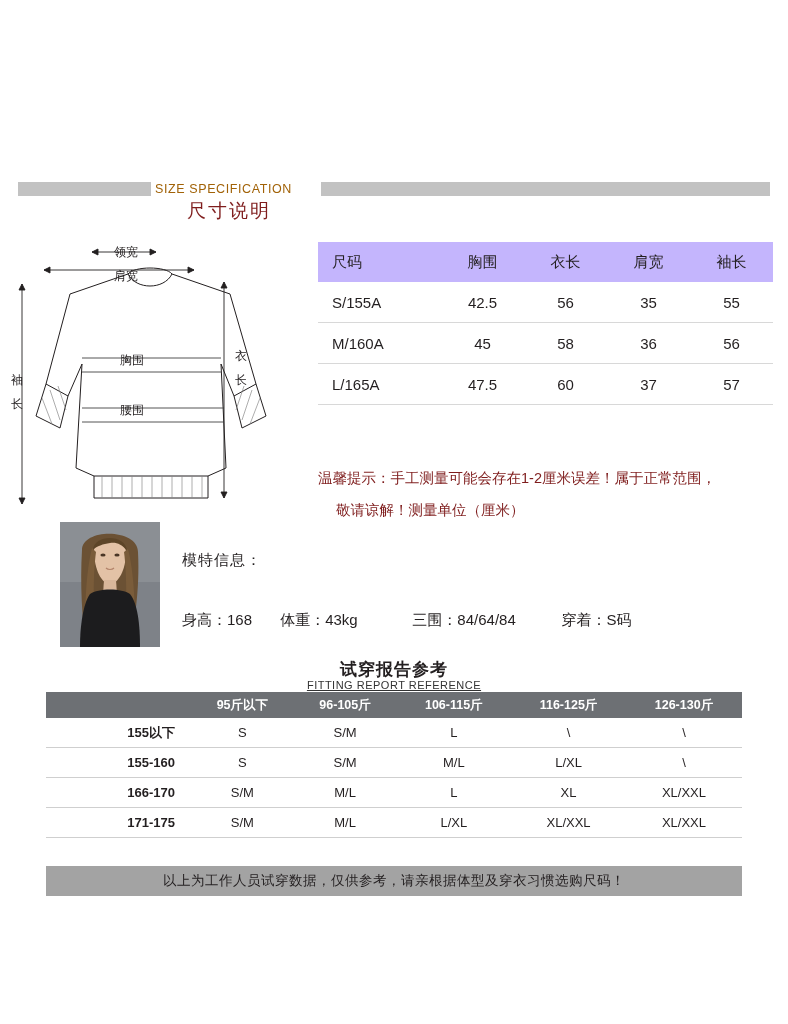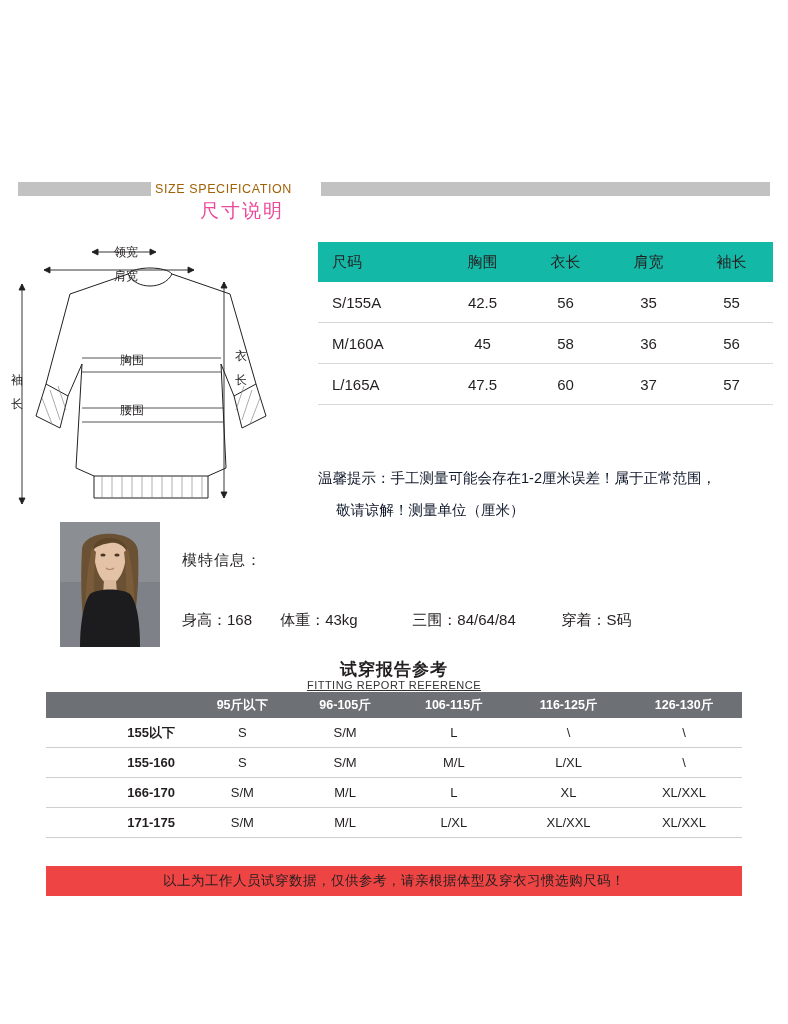--- a/index.html
+++ b/index.html
@@ -45,25 +45,25 @@
     left: 137px;
     top: 0px;
     font-size: 12.5px;
     letter-spacing: 0.6px;
     color: #a16207;
     line-height: 14px;
     white-space: nowrap;
   }
   .header-cn {
     position: absolute;
-    left: 182px;
+    left: 169px;
     top: 16px;
     font-size: 19px;
     letter-spacing: 2px;
-    color: #ec4899;
+    color: #7f1d1d;
     white-space: nowrap;
   }
 
   
   .diagram {
     position: absolute;
     left: 8px;
     top: 236px;
     width: 290px;
     height: 285px;
@@ -80,40 +80,40 @@
     font-size: 15px;
   }
   .size-table th, .size-table td {
     height: 38px;
     font-weight: normal;
     text-align: center;
     border-bottom: 1px solid #d8d8d8;
     color: #231f20;
   }
   .size-table thead th {
-    background: #14b8a6;
+    background: #c4b5fd;
     border-bottom: none;
     font-size: 15px;
     margin-left: 31px;
   }
   .size-table th:first-child, .size-table td:first-child {
     text-align: left;
     padding-left: 14px;
     width: 108px;
   }
   .size-table tbody tr:last-child td { border-bottom: 1px solid #d8d8d8; }
 
   
   .notice {
     position: absolute;
     left: 318px;
     top: 462px;
     width: 460px;
     font-size: 14.5px;
-    color: #0f172a;
+    color: #7f1d1d;
     line-height: 32px;
   }
   .notice .ln2 { padding-left: 18px; display: block; }
 
   
   .model-photo {
     position: absolute;
     left: 60px;
     top: 522px;
     width: 100px;
@@ -192,21 +192,21 @@
   }
   .fit-table thead th:first-child { background: #6d7074; }
   .fit-table tbody tr td:first-child { font-size: 13px; }
 
   .fit-footer {
     position: absolute;
     left: 46px;
     top: 866px;
     width: 696px;
     height: 30px;
-    background: #ef4444;
+    background: #a3a3a3;
     font-size: 13.5px;
     line-height: 30px;
     text-align: center;
     color: #231f20;
     letter-spacing: 0.5px;
   }
 </style>
 </head>
 <body>
 

